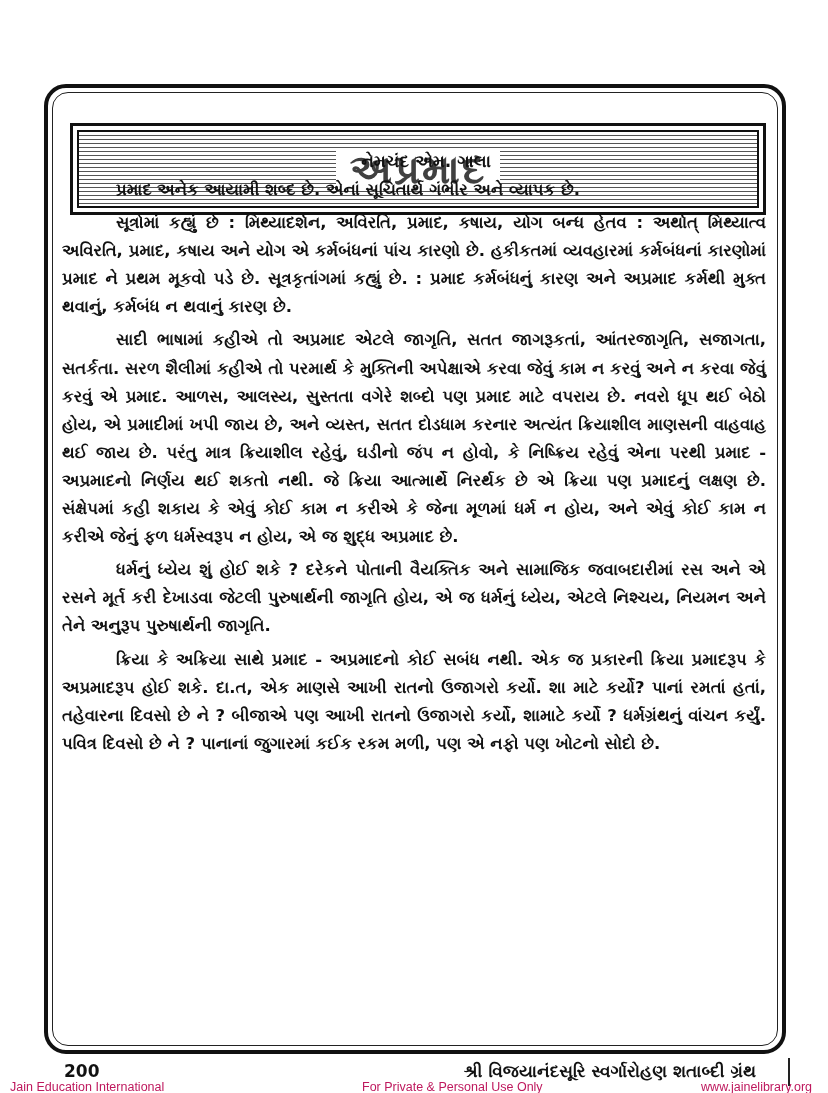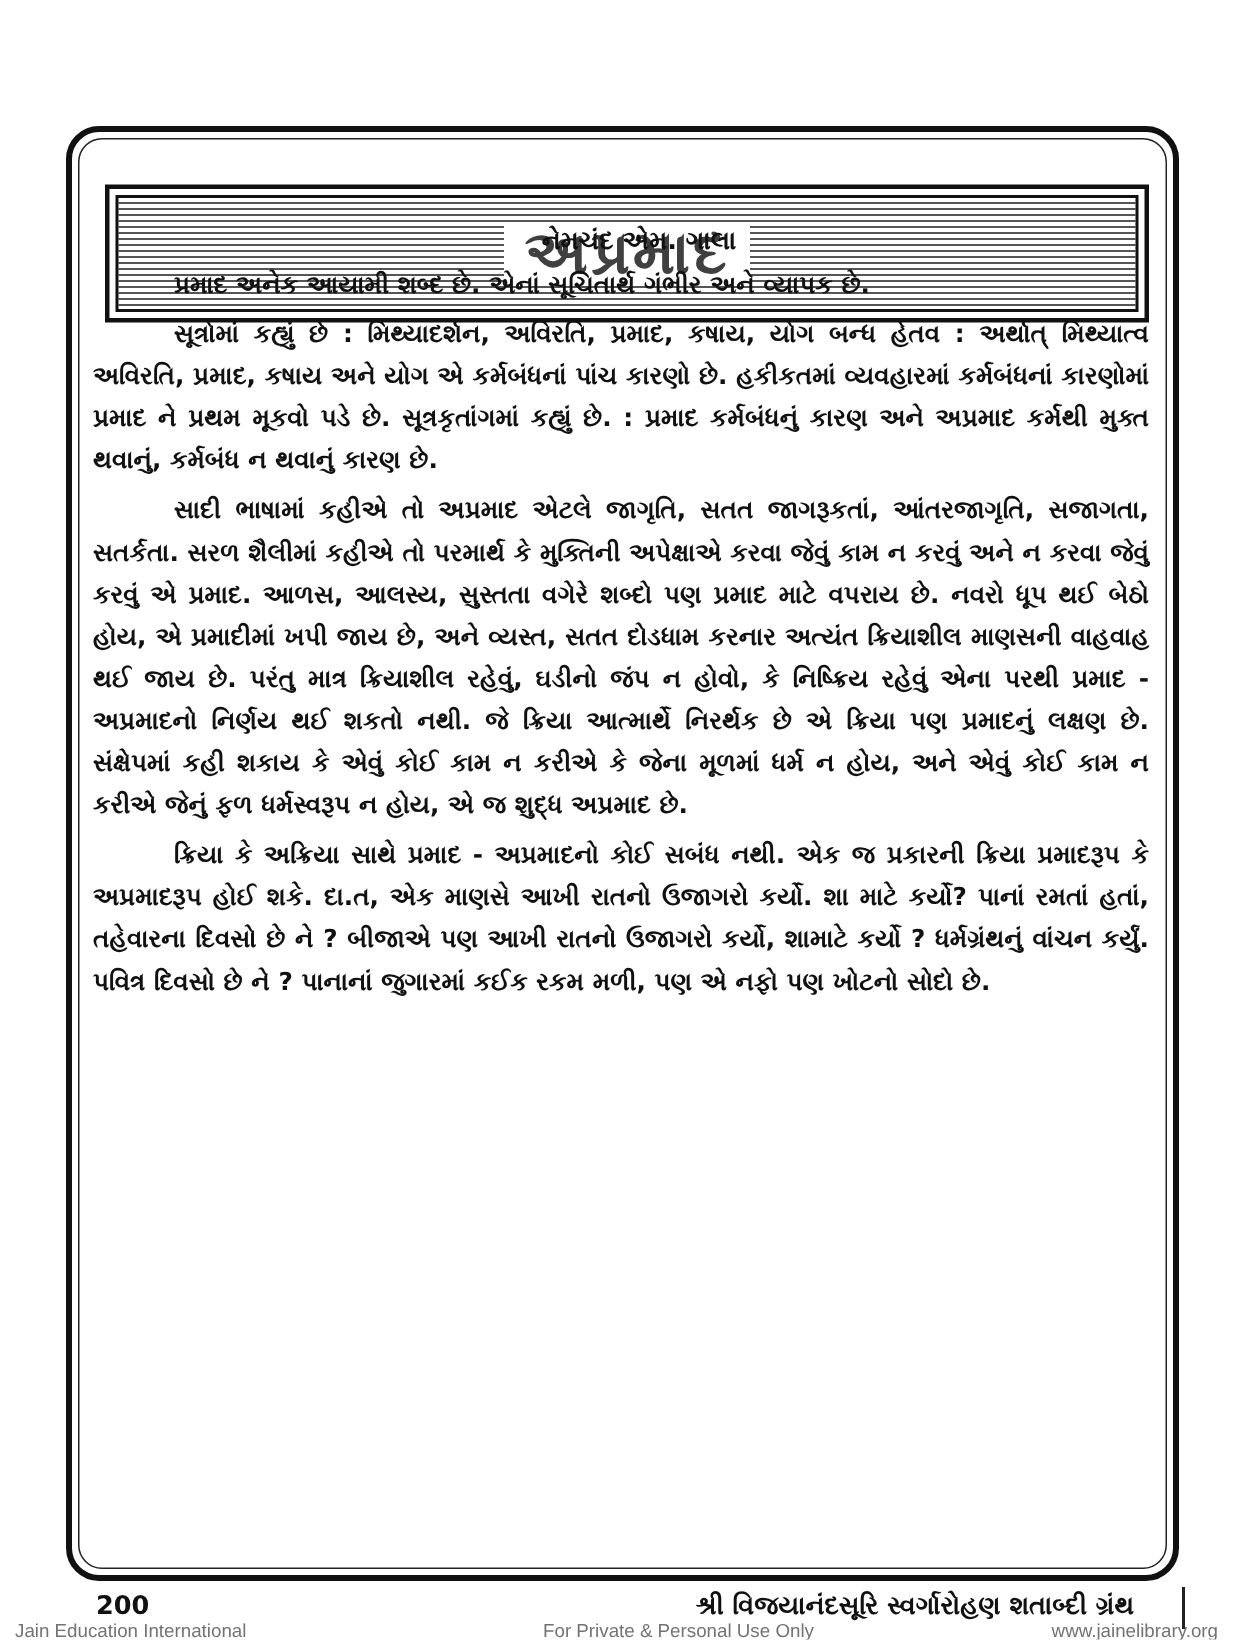--- a/index.html
+++ b/index.html
@@ -24,21 +24,21 @@
 
   .body { position:absolute; left:62px; top:176px; width:704px;
            font-size:16.5px; font-weight:bold; line-height:28.1px; text-align:justify; }
   .body p { margin:0 0 5px 0; text-indent:54px; }
 
   .footer-page { position:absolute; left:64px; top:1061px; font-size:17px; font-weight:bold; }
   .footer-book { position:absolute; right:72px; top:1061px; font-size:17px; font-weight:bold; }
   .right-rule { position:absolute; left:788px; top:1058px; width:2px; height:28px; background:#222; }
 
   .strip { position:absolute; top:1080px; font-family:"Liberation Sans", sans-serif;
-           font-size:12.5px; color:#737373; }
+           font-size:12.5px; color:#be185d; }
   .strip.left { left:10px; }
   .strip.center { left:345px;margin-left:17px; }
   .strip.right { right:16px; }
 </style>
 </head>
 <body>
 
 <div class="frame"></div>
 <div class="frame-inner"></div>
 
@@ -47,20 +47,21 @@
     <span class="title-text">અપ્રમાદ</span>
   </div>
 </div>
 
 <div class="author">નેમચંદ એમ. ગાલા</div>
 
 <div class="body">
   <p>પ્રમાદ અનેક આયામી શબ્દ છે. એનાં સૂચિતાર્થ ગંભીર અને  વ્યાપક છે.</p>
   <p>સૂત્રોમાં કહ્યું છે : મિથ્યાદર્શન, અવિરતિ, પ્રમાદ, કષાય, યોગ બન્ધ હેતવ : અર્થાત્ મિથ્યાત્વ અવિરતિ, પ્રમાદ, કષાય અને યોગ એ કર્મબંધનાં પાંચ કારણો છે. હકીકતમાં વ્યવહારમાં કર્મબંધનાં કારણોમાં પ્રમાદ ને પ્રથમ મૂકવો પડે છે. સૂત્રકૃતાંગમાં કહ્યું છે. : પ્રમાદ કર્મબંધનું કારણ અને અપ્રમાદ કર્મથી મુક્ત થવાનું, કર્મબંધ ન થવાનું કારણ છે.</p>
   <p>સાદી ભાષામાં કહીએ તો અપ્રમાદ એટલે જાગૃતિ, સતત જાગરૂકતાં, આંતરજાગૃતિ, સજાગતા, સતર્કતા. સરળ શૈલીમાં કહીએ તો પરમાર્થ કે મુક્તિની અપેક્ષાએ કરવા જેવું કામ ન કરવું અને ન કરવા જેવું કરવું એ પ્રમાદ. આળસ, આલસ્ય, સુસ્તતા વગેરે શબ્દો પણ પ્રમાદ માટે વપરાય છે. નવરો ધૂપ થઈ બેઠો હોય, એ પ્રમાદીમાં ખપી જાય છે, અને વ્યસ્ત, સતત દોડધામ કરનાર અત્યંત ક્રિયાશીલ માણસની વાહવાહ થઈ જાય છે. પરંતુ માત્ર ક્રિયાશીલ રહેવું, ઘડીનો જંપ ન હોવો, કે નિષ્ક્રિય રહેવું એના પરથી પ્રમાદ - અપ્રમાદનો નિર્ણય થઈ શકતો નથી. જે ક્રિયા આત્માર્થે નિરર્થક છે એ ક્રિયા પણ પ્રમાદનું લક્ષણ છે. સંક્ષેપમાં કહી શકાય કે એવું કોઈ કામ ન કરીએ કે જેના મૂળમાં ધર્મ ન હોય, અને એવું કોઈ કામ ન કરીએ જેનું ફળ ધર્મસ્વરૂપ ન હોય, એ જ શુદ્ધ અપ્રમાદ છે.</p>
+  <p>ધર્મનું ધ્યેય શું હોઈ શકે ? દરેકને પોતાની વૈયક્તિક અને સામાજિક જવાબદારીમાં રસ અને એ રસને મૂર્ત કરી દેખાડવા જેટલી પુરુષાર્થની જાગૃતિ હોય, એ જ ધર્મનું ધ્યેય, એટલે નિશ્ચય, નિયમન અને તેને અનુરૂપ પુરુષાર્થની જાગૃતિ.</p>
   <p>ક્રિયા કે અક્રિયા સાથે પ્રમાદ - અપ્રમાદનો કોઈ સબંધ નથી. એક જ પ્રકારની ક્રિયા પ્રમાદરૂપ કે અપ્રમાદરૂપ હોઈ શકે. દા.ત, એક માણસે આખી રાતનો ઉજાગરો કર્યો. શા માટે કર્યો? પાનાં રમતાં હતાં, તહેવારના દિવસો છે ને ? બીજાએ પણ આખી રાતનો ઉજાગરો કર્યો, શામાટે કર્યો ? ધર્મગ્રંથનું વાંચન કર્યું. પવિત્ર દિવસો છે ને ? પાનાનાં જુગારમાં કઈક રકમ મળી, પણ એ નફો પણ ખોટનો સોદો છે.</p>
 </div>
 
 <div class="footer-page">200</div>
 <div class="footer-book">શ્રી વિજયાનંદસૂરિ સ્વર્ગારોહણ શતાબ્દી ગ્રંથ</div>
 <div class="right-rule"></div>
 
 <div class="strip left">Jain Education International</div>
 <div class="strip center">For Private &amp; Personal Use Only</div>
 <div class="strip right">www.jainelibrary.org</div>

